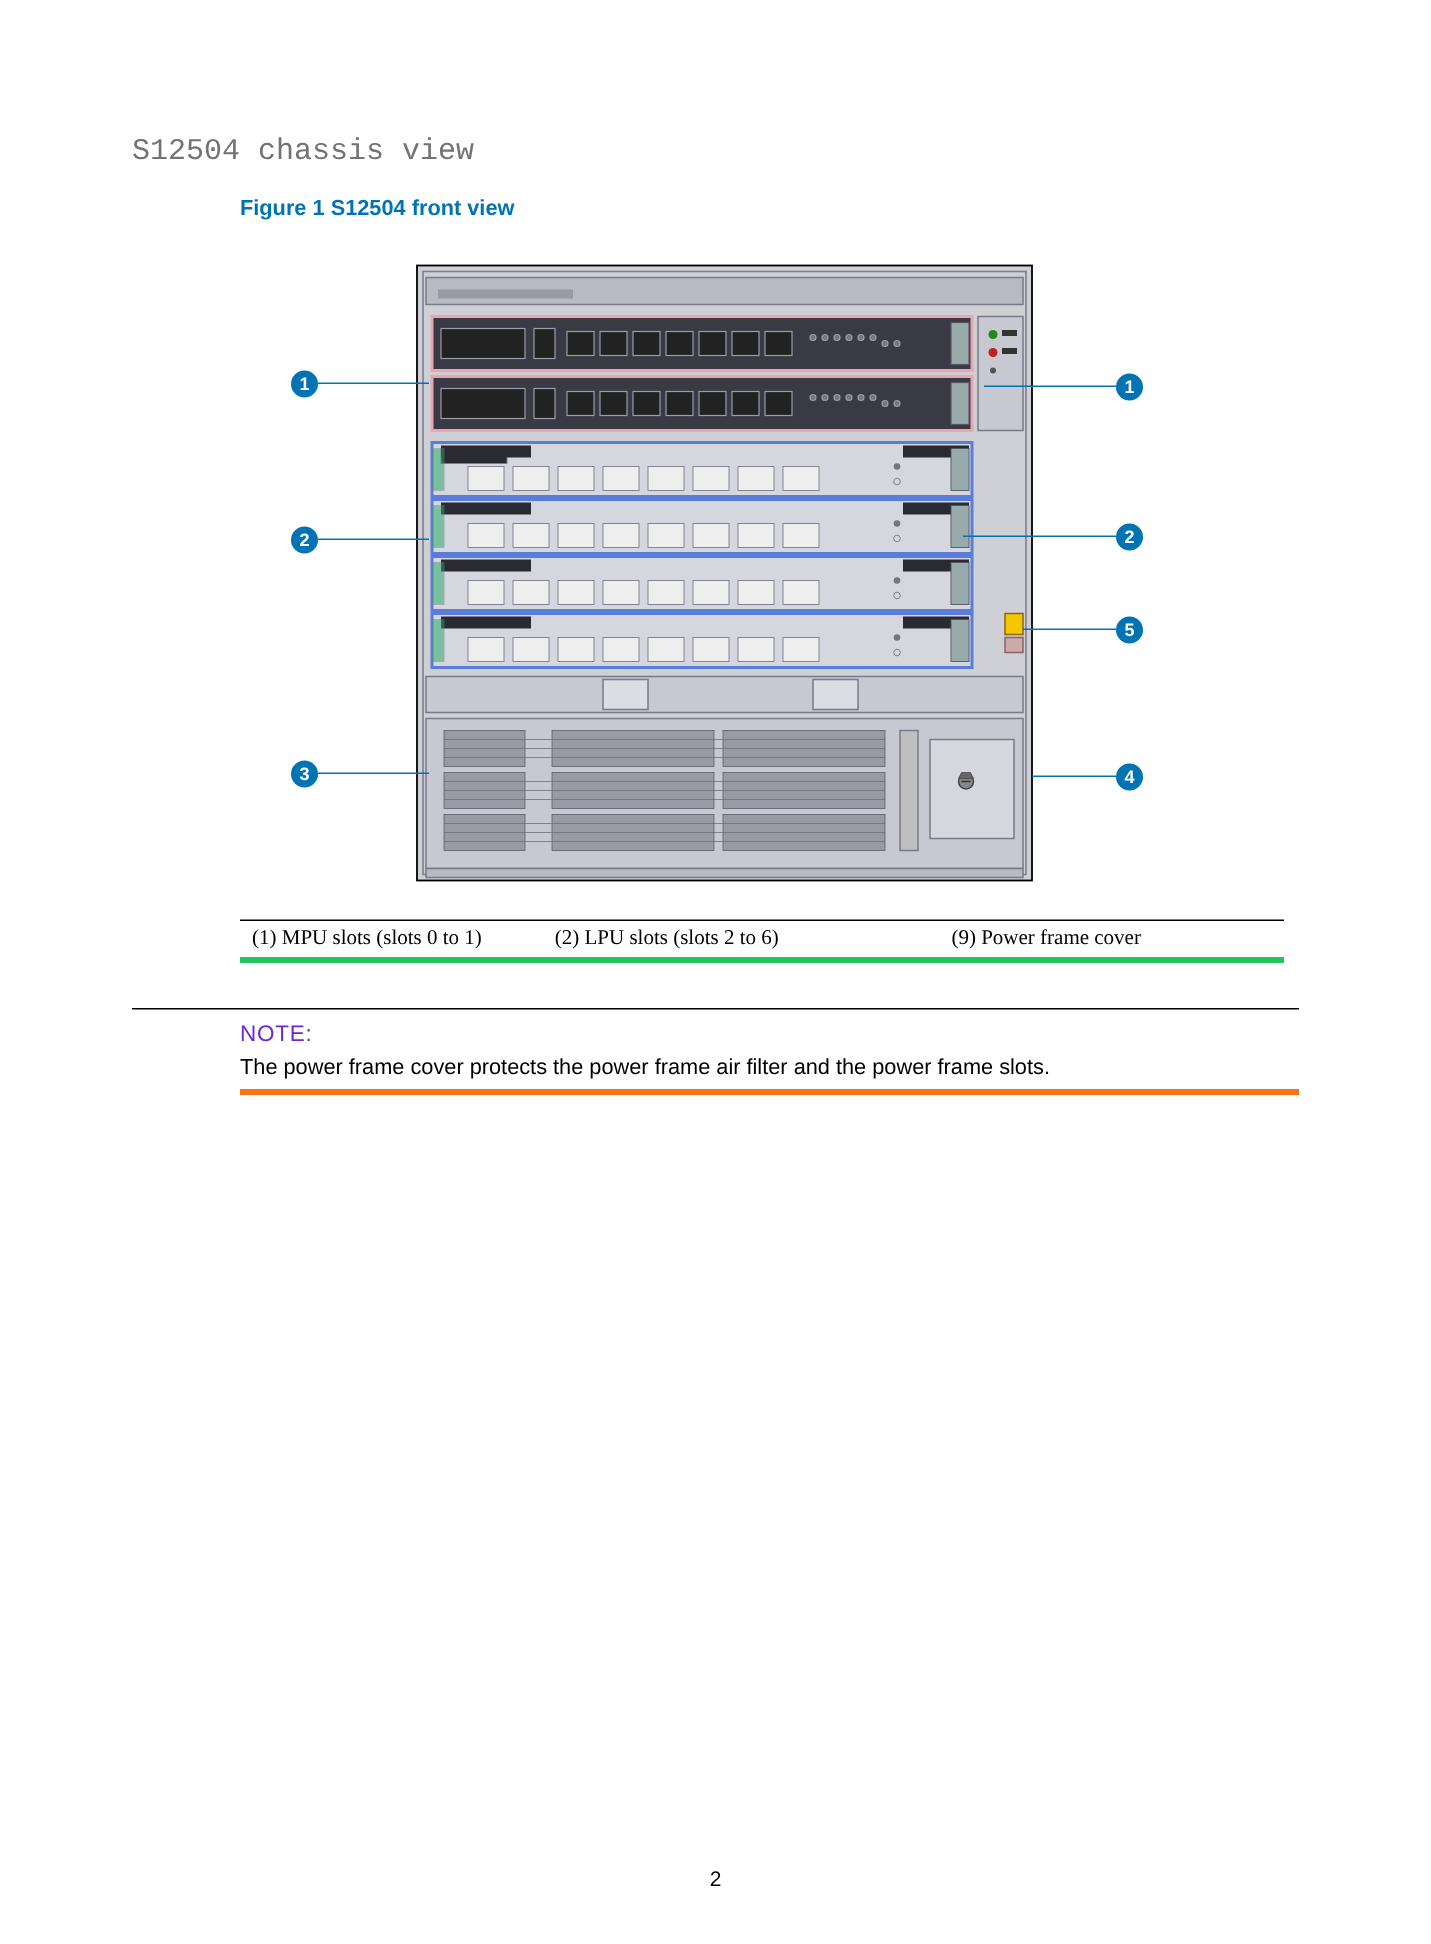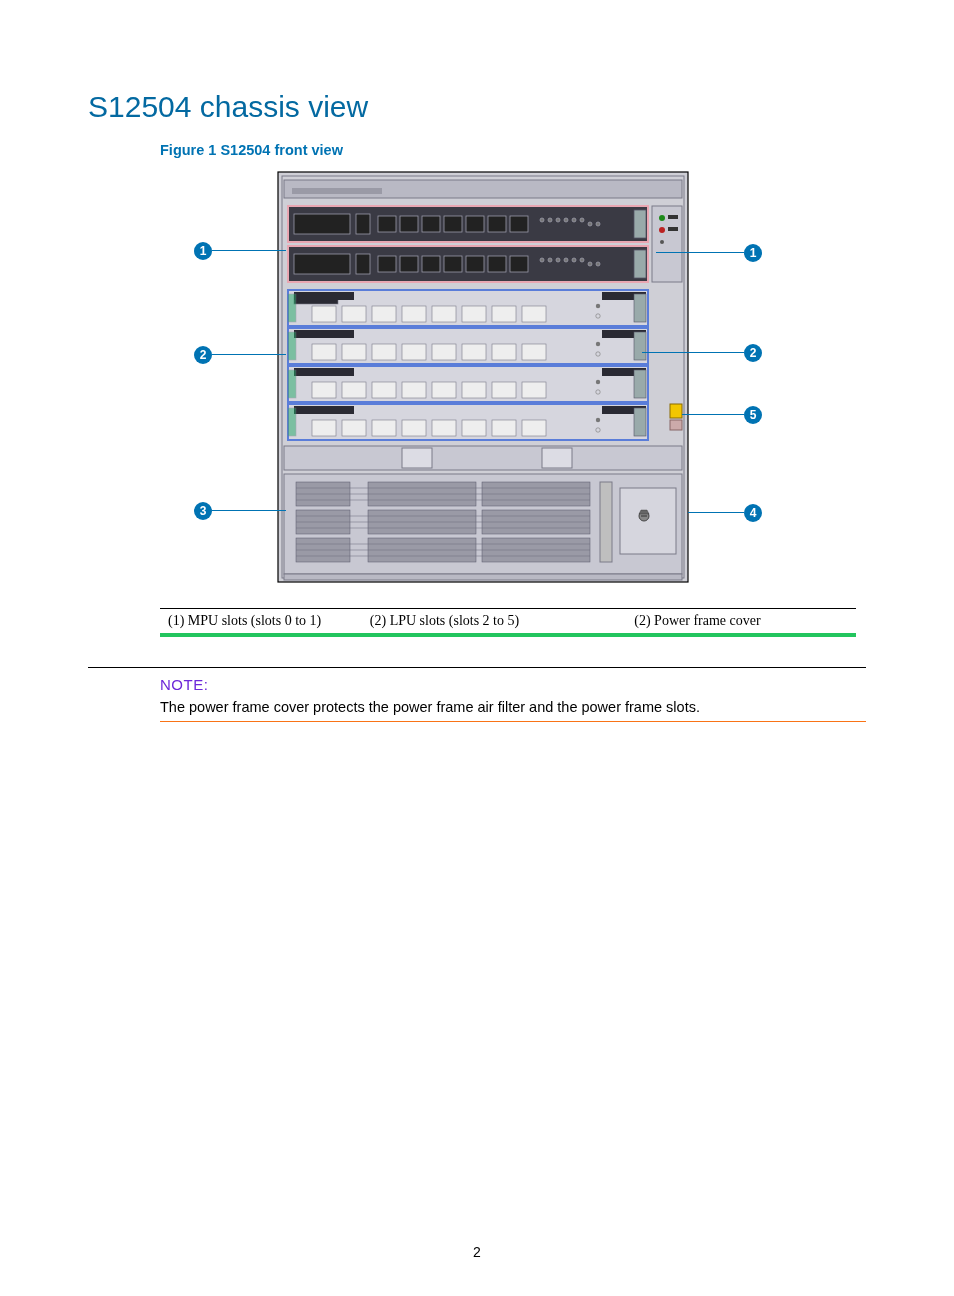--- a/index.html
+++ b/index.html
@@ -1,33 +1,33 @@
 <!DOCTYPE html>
 <html><head>
 <meta charset="utf-8">
 <style>
   * { box-sizing: border-box; margin: 0; padding: 0; }
   html, body { width: 954px; height: 1296px; background: #fff; font-family: Arial, Helvetica, sans-serif; color: #000; }
   .page { position: relative; width: 954px; height: 1296px; padding: 90px 88px 40px 88px; }
-  .title { font-size: 30px; color: #0369a1; font-weight: 400; margin-bottom: 18px; }
-  .figcap { font-size: 14.5px; color: #0073b3; font-weight: 700; margin-left: 72px; margin-bottom: 8px; }
+  .title { font-size: 20px; color: #737373; font-weight: 400; margin-bottom: 18px; font-family: Liberation Mono, monospace; }
+  .figcap { font-size: 14.5px; color: #0073b3; font-weight: 700; margin-left: 72px; margin-bottom: 24px; }
   .figure-wrap { width: 100%; display: flex; justify-content: center; margin-bottom: 18px; }
   .figure { position: relative; width: 590px; height: 424px; }
   .figure svg { width: 100%; height: 100%; display: block; }
 
   .legend-table { width: 696px; margin-left: 72px; border-collapse: collapse; table-layout: fixed; }
   .legend-table td { font-size: 14px; padding: 4px 8px; border-top: 1px solid #000; border-bottom: 4px solid #22c55e; font-family: Liberation Serif, serif; }
   .legend-table tr.row2 td { border-top: none; }
   .legend-table col.c1 { width: 29%; }
   .legend-table col.c2 { width: 38%; }
   .legend-table col.c3 { width: 33%; }
 
   .note-sep { margin-top: 30px; border-top: 1px solid #000; width: 100%; }
   .note-label { font-size: 15px; color: #6d28d9; margin: 8px 0 6px 72px; letter-spacing: 0.5px; }
-  .note-text { font-size: 14.5px; margin-left: 72px; padding-bottom: 6px; border-bottom: 1px solid #f97316; }
+  .note-text { font-size: 14.5px; margin-left: 72px; padding-bottom: 6px; border-bottom: 4px solid #f97316; }
 
   .pagenum { position: absolute; left: 0; right: 0; bottom: 36px; text-align: center; font-size: 14px; }
 
   .callout { position: absolute; width: 18px; height: 18px; border-radius: 50%; background: #0073b3; color: #fff; font-size: 12px; font-weight: 700; display: flex; align-items: center; justify-content: center; line-height: 1; }
   .cl-line { position: absolute; background: #0073b3; height: 1.4px; }
 
   
   #b1L { left: 12px; top: 76px; } #b1R { left: 562px; top: 78px; }
   #b2L { left: 12px; top: 180px; } #b2R { left: 562px; top: 178px; }
   #b3L { left: 12px; top: 336px; }
@@ -275,22 +275,22 @@
 
   <table class="legend-table">
     <colgroup>
         <col class="c1">
         <col class="c2">
         <col class="c3">
       </colgroup>
     <tbody>
         <tr class="row1">
       <td>(1) MPU slots (slots 0 to 1)</td>
-      <td>(2) LPU slots (slots 2 to 5)</td>
-      <td>(2) Power frame cover</td>
+      <td>(2) LPU slots (slots 2 to 6)</td>
+      <td>(9) Power frame cover</td>
     </tr>
   </tbody>
     </table>
 
   <div class="note-sep"></div>
   <div class="note-label">NOTE:</div>
   <div class="note-text">The power frame cover protects the power frame air filter and the power frame slots.</div>
 
   <div class="pagenum">2</div>
 </div>

